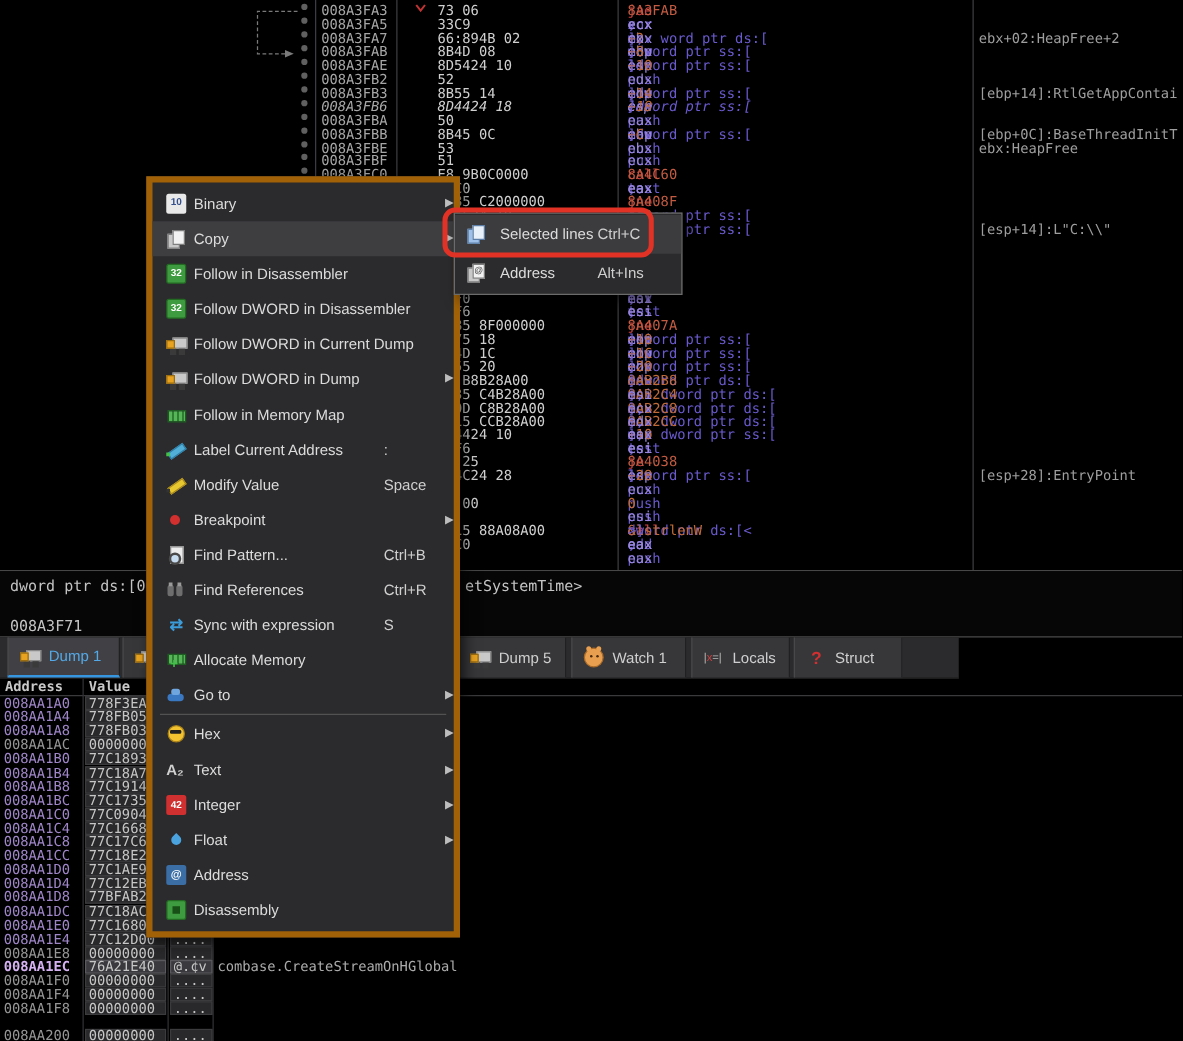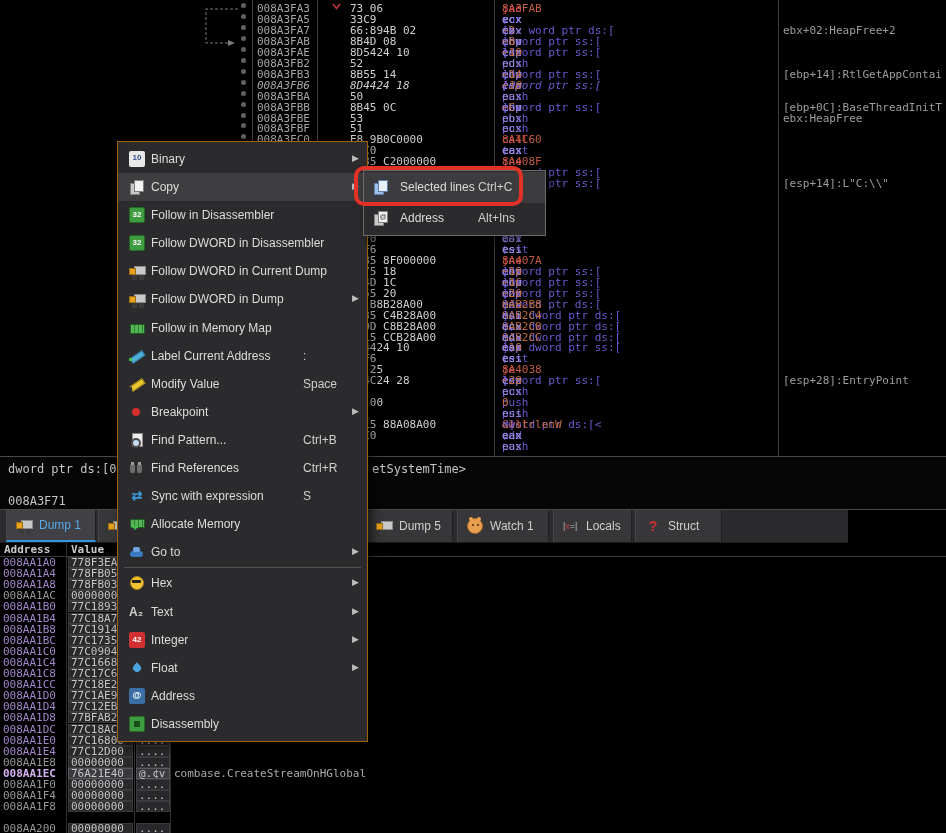--- a/index.html
+++ b/index.html
@@ -17,21 +17,21 @@
   .da{left:257px;color:#A6A6A6;}
   .db{left:350px;color:#CFCFCF;}
   .di{left:502px;}
   .dc{left:783px;color:#9E9E9E;}
   .tm{color:#6A5ACF}.tg{color:#9A87DF}.ta{color:#C06A38}.tr{color:#CC4141}.tt{color:#C25B41}
   
   #infobox{position:absolute;left:0;top:457px;width:946px;height:52px;background:#060606;
            border-bottom:1px solid #4A4A4A;}
   .infotext{position:absolute;font-size:12px;line-height:12px;color:#C4C4C4;white-space:pre;}
   
-  #tabbar{position:absolute;left:0;top:510px;width:848px;height:32px;background:#2B2B2D;
+  #tabbar{position:absolute;left:0;top:510px;width:767px;height:32px;background:#2B2B2D;
           border-bottom:1px solid #1C1C1C;}
   .tab{position:absolute;top:0;height:32px;display:flex;align-items:center;box-sizing:border-box;
        background:#37373A;border-left:1px solid #48484B;border-right:1px solid #202022;
        font-family:"Liberation Sans",sans-serif;font-size:12px;color:#CFCFCF;cursor:default;}
   .tab .ic{margin:0 7px 0 9px;}
   .tab.active{background:#414145;color:#54A9E8;border-bottom:2px solid #3796E0;}
   
   #dumphdr{position:absolute;left:0;top:543px;width:946px;height:13px;
            border-bottom:1px solid #3A3A3C;font-size:11px;font-weight:bold;color:#C8C8C8;}
   #dumphdr span{position:absolute;top:0;line-height:13px;}
@@ -43,21 +43,21 @@
   .maddr.zero{color:#969696;}
   .maddr.sel{color:#D5B2F2;font-weight:bold;}
   .mval{left:68px;width:62px;background:#29292B;box-shadow:inset 0 0 0 1px #3B3B3E;
         padding-left:3px;color:#C6C6C6;height:11px;}
   .masc{left:136px;width:31px;background:#29292B;box-shadow:inset 0 0 0 1px #3B3B3E;
         padding-left:3px;color:#C6C6C6;height:11px;}
   .mrow.selrow .mval,.mrow.selrow .masc{background:#3A3A3E;box-shadow:inset 0 0 0 1px #59595E;}
   .mcom{left:174px;color:#ABABAB;}
   
   #ctxmenu{position:absolute;left:117px;top:141px;width:251px;box-sizing:border-box;
-           background:#2B2B2D;border:1px solid #a16207;box-shadow:4px 4px 10px rgba(0,0,0,.6);
+           background:#2B2B2D;border:5px solid #a16207;box-shadow:4px 4px 10px rgba(0,0,0,.6);
            z-index:20;padding:3px 0;}
   .mi{position:relative;height:28.1px;color:#DCDCDC;
       font-family:"Liberation Sans",sans-serif;font-size:12px;}
   .mi.sel{background:#3E3E41;}
   .mi .ic{position:absolute;left:11px;top:6px;}
   .mi .lbl{position:absolute;left:33px;top:7px;}
   .mi .sc{position:absolute;left:185px;top:7px;color:#CFCFCF;}
   .mi .arr{position:absolute;left:234px;top:8px;color:#BDBDBD;font-size:9px;}
   .msep{height:1px;background:#525252;margin:1px 6px;}
   

